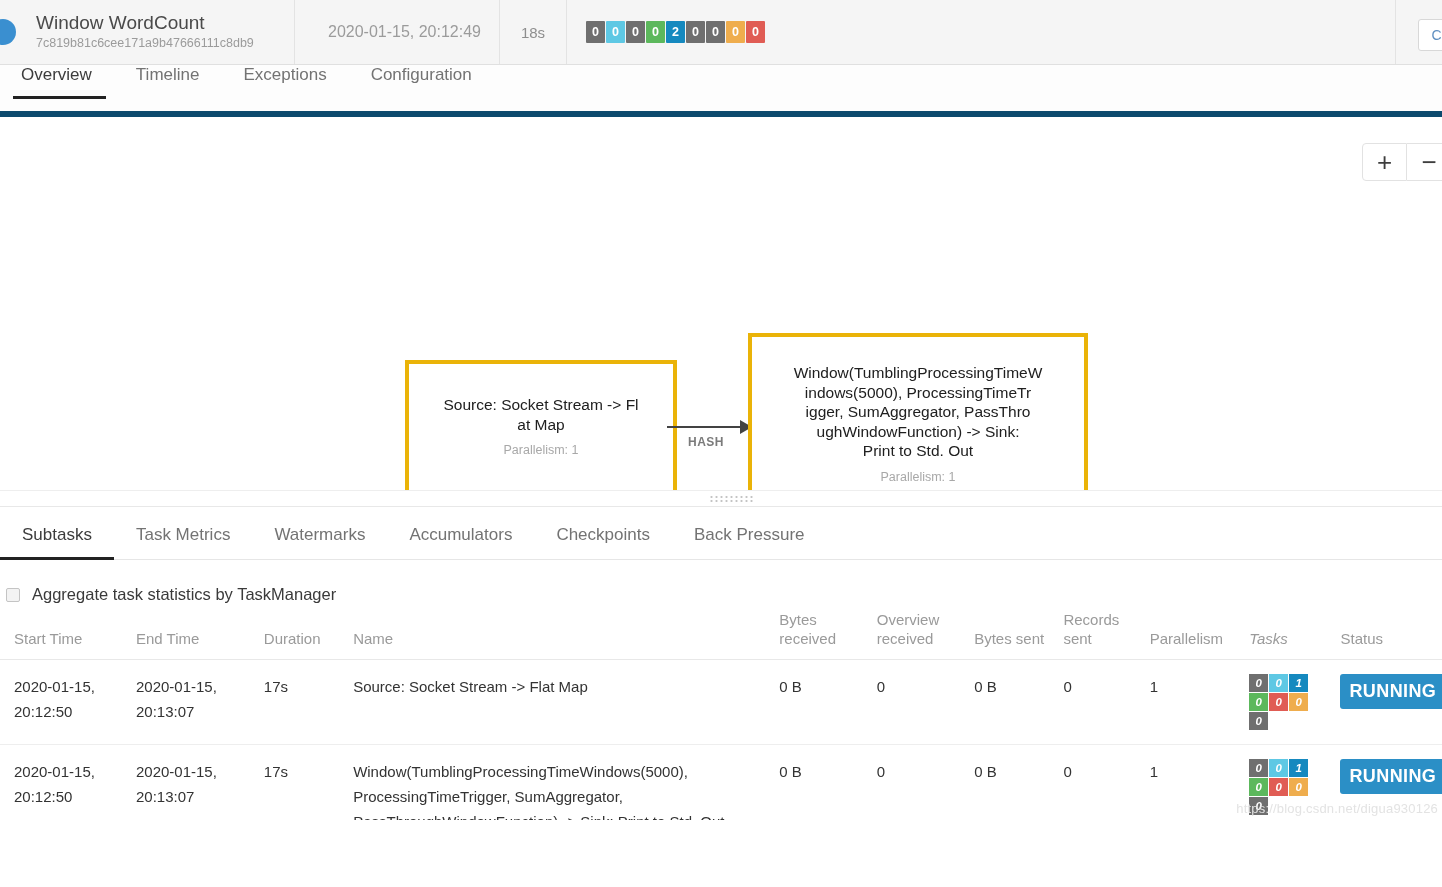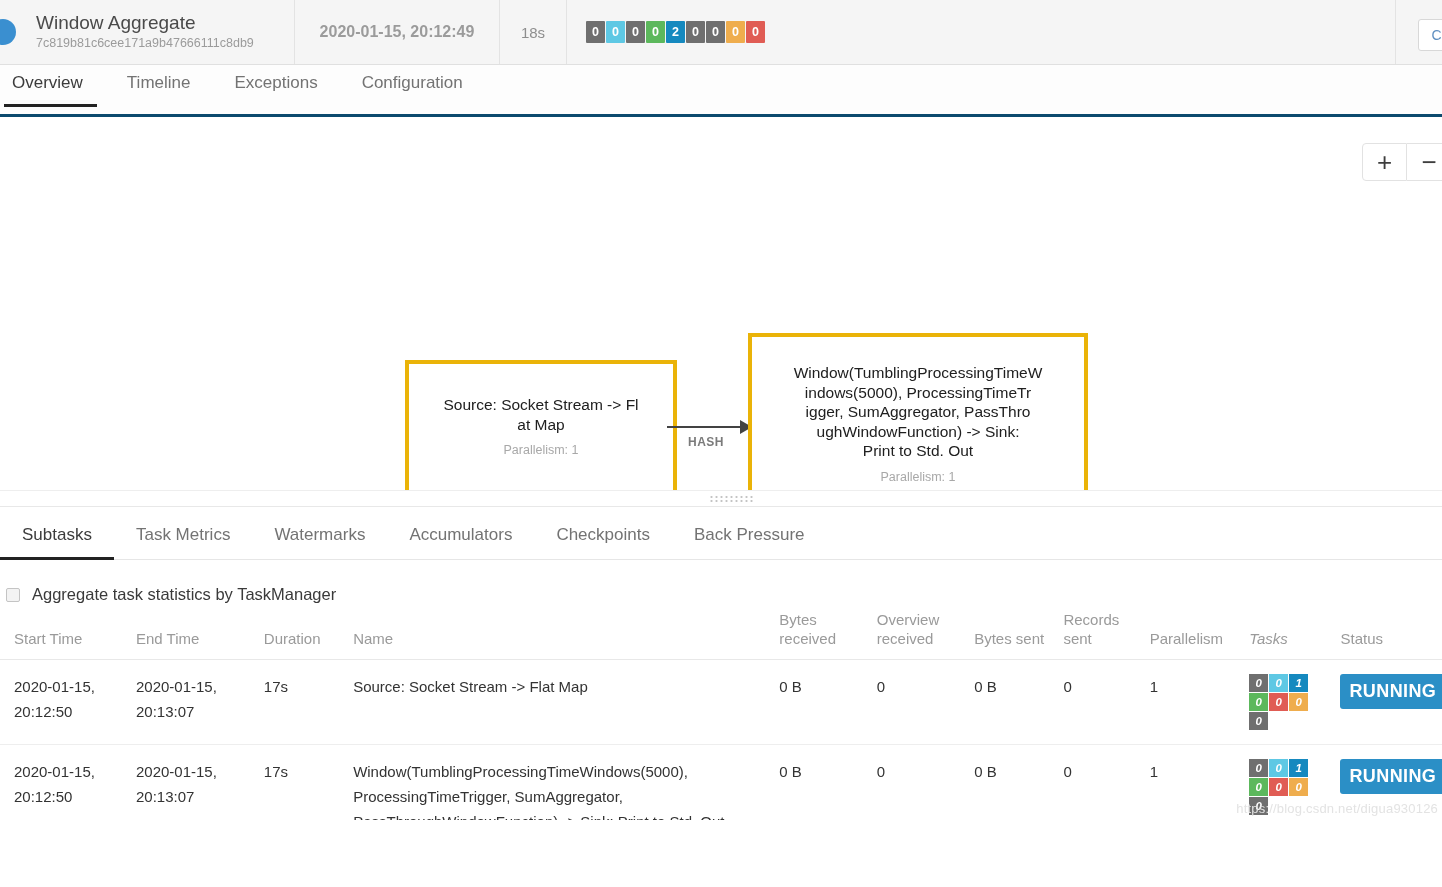--- a/index.html
+++ b/index.html
@@ -47,21 +47,21 @@
     color: #4a4a4a;
     line-height: 22px;
     font-weight: 400;
   }
   .jh-subtitle {
     font-size: 12.5px;
     color: #9b9b9b;
     line-height: 17px;
     margin-top: 1px;
   }
-  .jh-time-cell { width: 205px; justify-content: center; font-weight: bold; }
+  .jh-time-cell { width: 205px; justify-content: flex-end; }
   .jh-time { font-size: 16px; color: #9b9b9b; }
   .jh-dur-cell { width: 67px; justify-content: center; }
   .jh-dur { font-size: 15px; color: #8e8e8e; }
   .jh-badges-cell {
     flex: 1;
     border-right: 1px solid #e3e3e3;
     align-items: center;
     padding-left: 19px;
   }
   .badge-strip { display: flex; gap: 1px; }
@@ -95,23 +95,23 @@
     top: 19px;
     font-family: "Liberation Sans", sans-serif;
   }
   .jh-action-cell { position: relative; overflow: hidden; }
 
   
   .main-tabs {
     display: flex;
     height: 52px;
     background: #fdfdfd;
-    border-bottom: 3px solid #0c4a6e;
-    align-items: center;
-    padding-left: 4px;
+    border-bottom: 6px solid #0c4a6e;
+    align-items: flex-start;
+    padding-left: 13px;
   }
   .tab {
     font-size: 17px;
     color: #737373;
     padding: 0 22px 13px 22px;
     position: relative;
     cursor: pointer;
     line-height: 20px;
   }
   .tab.active { color: #3c3c3c; }
@@ -319,21 +319,21 @@
   }
   .table-wrap { position: relative; overflow: hidden; height: 210px; }
 </style>
 </head>
 <body>
 
 <div class="job-header">
   <div class="jh-cell jh-title-cell">
     <div class="status-dot"></div>
     <div class="jh-title-wrap">
-      <div class="jh-title">Window Aggregate</div>
+      <div class="jh-title">Window WordCount</div>
       <div class="jh-subtitle">7c819b81c6cee171a9b47666111c8db9</div>
     </div>
   </div>
   <div class="jh-cell jh-time-cell">
     <span class="jh-time">2020-01-15, 20:12:49</span>
   </div>
   <div class="jh-cell jh-dur-cell">
     <span class="jh-dur">18s</span>
   </div>
   <div class="jh-cell jh-badges-cell">

